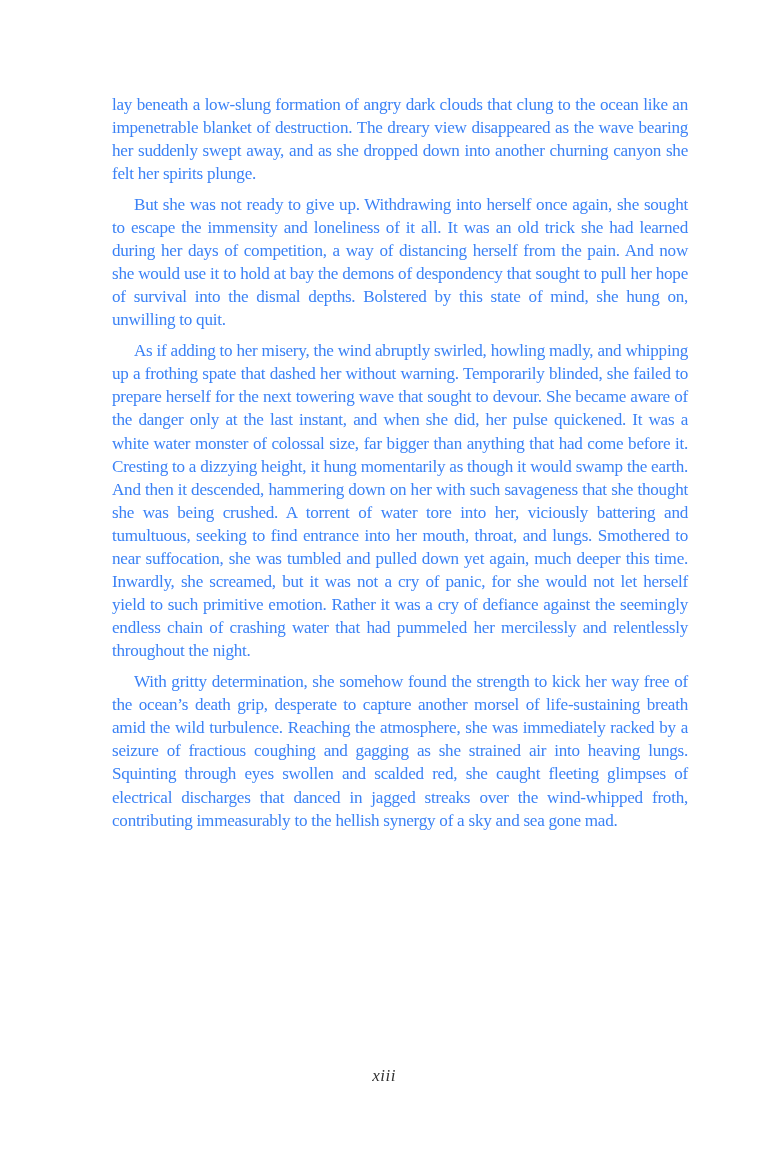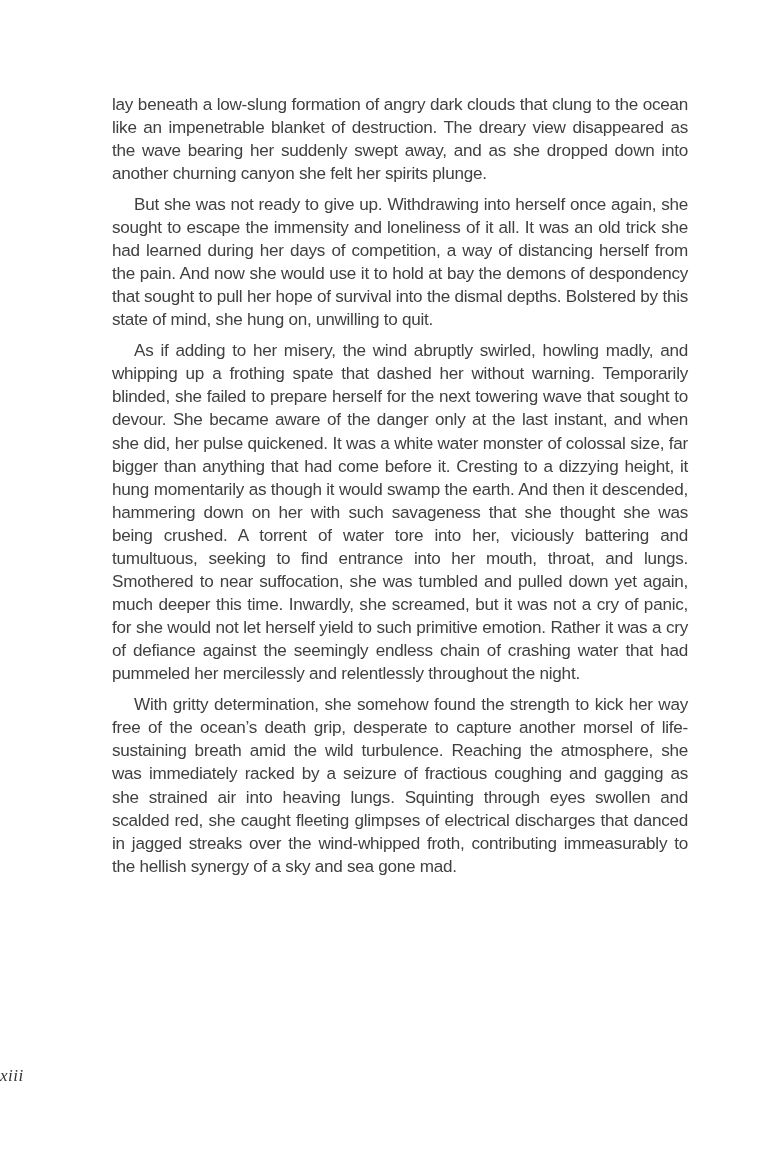--- a/index.html
+++ b/index.html
@@ -11,41 +11,41 @@
       width: 768px;
       height: 1152px;
       position: relative;
       overflow: hidden;
     }
     .page {
       position: absolute;
       left: 112px;
       top: 93px;
       width: 576px;
-      font-family: Liberation Sans, sans-serif;
+      font-family: Liberation Serif, serif;
       font-size: 17.1px;
       line-height: 23.1px;
-      color: #404040;
+      color: #3b82f6;
       letter-spacing: -0.25px;
     }
     .page p {
       margin: 0 0 7.6px 0;
       text-align: justify;
       text-align-last: left;
       hyphens: none;
     }
     .page p.indent {
       text-indent: 22px;
     }
     .folio {
       position: absolute;
       left: 0;
       width: 768px;
       top: 1066px;
-      text-align: left;
+      text-align: center;
       font-family: "Liberation Serif", serif;
       font-style: italic;
       font-size: 17px;
       color: #333333;
       letter-spacing: 0.5px;
     }
   </style>
 </head>
 <body>
 

